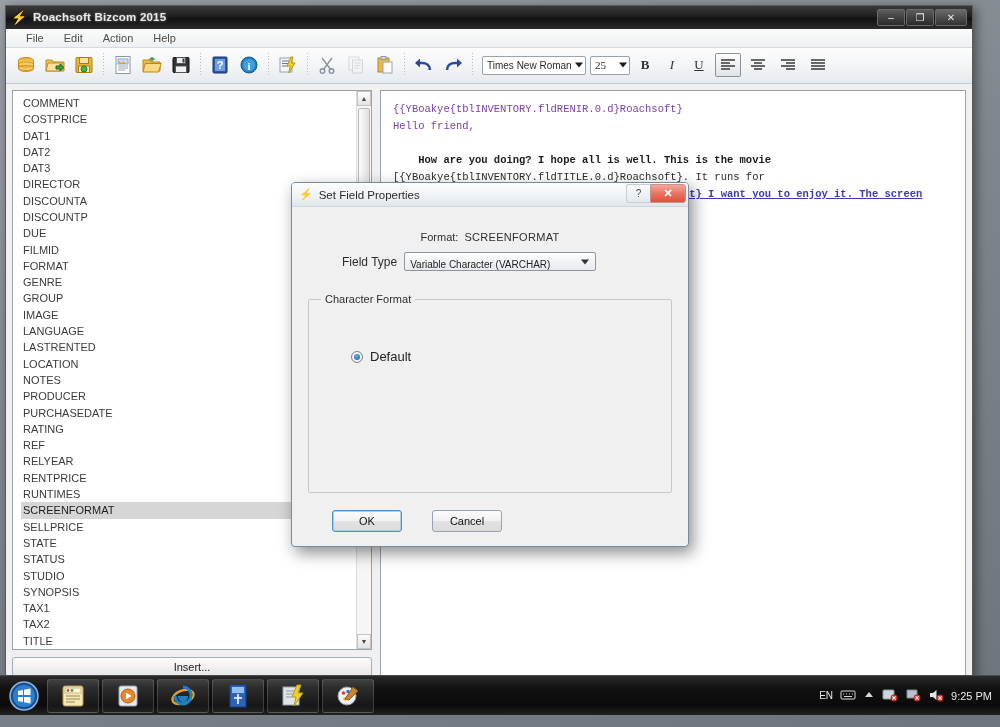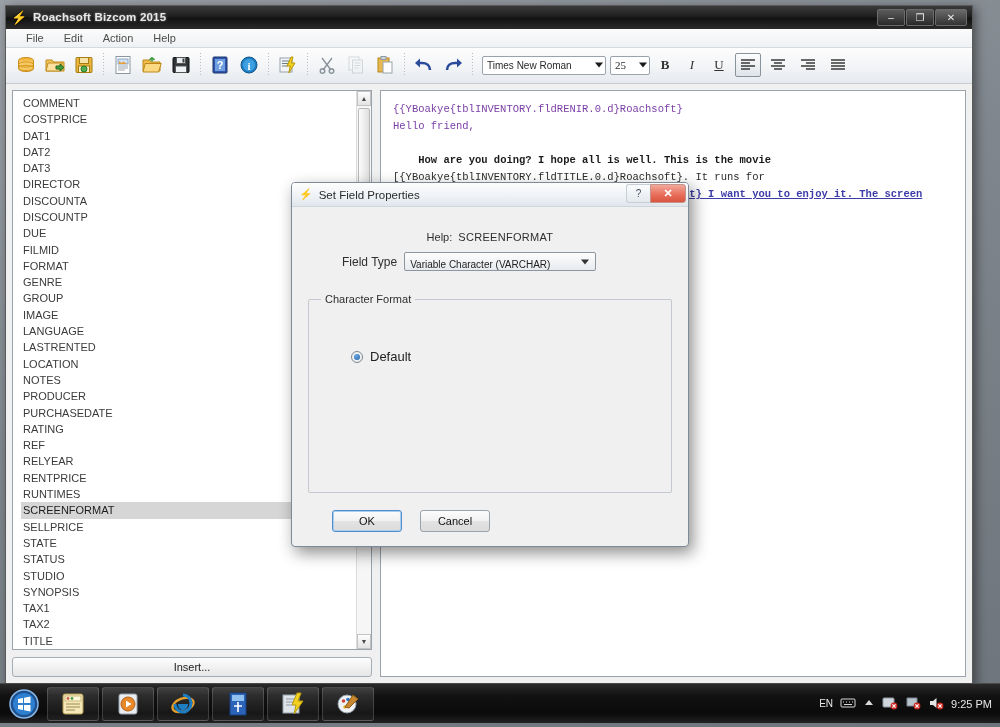--- a/index.html
+++ b/index.html
@@ -88,21 +88,21 @@
     display:flex;align-items:center;justify-content:center;
     border:1px solid transparent; border-radius:3px; cursor:pointer;
   }
   .tsep {
     width:1px;height:24px;margin:0 4px;
     background:repeating-linear-gradient(180deg,#bbb 0 1px,transparent 1px 3px);
   }
   .ico { display:block; }
 
   .fontbox {
-    width:124px;height:19px;
+    width:104px;height:19px;
     background:#fff;border:1px solid #9aa3ab;border-radius:2px;
     display:flex;align-items:center;
     font-size:10px;color:#2a2a2a;
     padding-left:4px; margin-left:4px; cursor:pointer;
     position:relative;
   }
   .sizebox {
     width:40px;height:19px;
     background:#fff;border:1px solid #9aa3ab;border-radius:2px;
     display:flex;align-items:center;
@@ -274,37 +274,37 @@
     background:radial-gradient(circle at 50% 40%, #fdfdfd 0%, #e9edf1 70%);
     display:flex;align-items:center;justify-content:center;
     margin-right:7px; cursor:pointer;
   }
   .radio .dot{ width:6px;height:6px;border-radius:50%;
     background:radial-gradient(circle at 40% 35%,#6fa8e0,#1c5fa8); }
   .radio-row .rlabel { font-size:13px; color:#222; cursor:pointer; }
 
   .dlg-footer {
     height:50px; display:flex; align-items:center;
-    padding-left:40px; gap:18px;
+    padding-left:40px; gap:30px;
   }
   .dbtn {
     width:70px;height:22px;
     background:linear-gradient(180deg,#fcfcfc 0%, #f1f1f1 48%, #e2e2e2 52%, #dcdcdc 100%);
     border:1px solid #9aa3ab; border-radius:3px;
     display:flex;align-items:center;justify-content:center;
     font-size:11px;color:#111; cursor:pointer;
   }
   .dbtn.default {
     border:1px solid #4f8fd0;
     box-shadow:0 0 0 1px #a8cdef inset;
   }
 
   
   #taskbar {
-    position:absolute; left:0; bottom:4px; width:1000px; height:40px;
+    position:absolute; left:0; bottom:12px; width:1000px; height:40px;
     background:linear-gradient(180deg,#2a2a2a 0%, #121212 30%, #0a0a0a 75%, #222 100%);
     border-top:1px solid #4a4a4a;
     display:flex; align-items:center;
   }
   .start-orb {
     width:40px;height:36px; margin-left:4px;
     display:flex;align-items:center;justify-content:center; cursor:pointer;
   }
   .tb-item {
     width:52px;height:34px; margin-left:3px;
@@ -569,21 +569,21 @@
     <span class="d-text">Set Field Properties</span>
     <div class="dlg-btns">
       <div class="dlg-help">?</div>
       <div class="dlg-close">✕</div>
     </div>
   </div>
 
   <div class="dlg-body">
 
     <div class="row-field">
-      <span class="lbl">Help:</span>
+      <span class="lbl">Format:</span>
       <span class="val">SCREENFORMAT</span>
     </div>
 
     <div class="row-type">
       <span class="lbl">Field Type</span>
       <div class="select">
         <span>Variable Character (VARCHAR)</span>
         <span class="cbarrow"></span>
       </div>
     </div>

